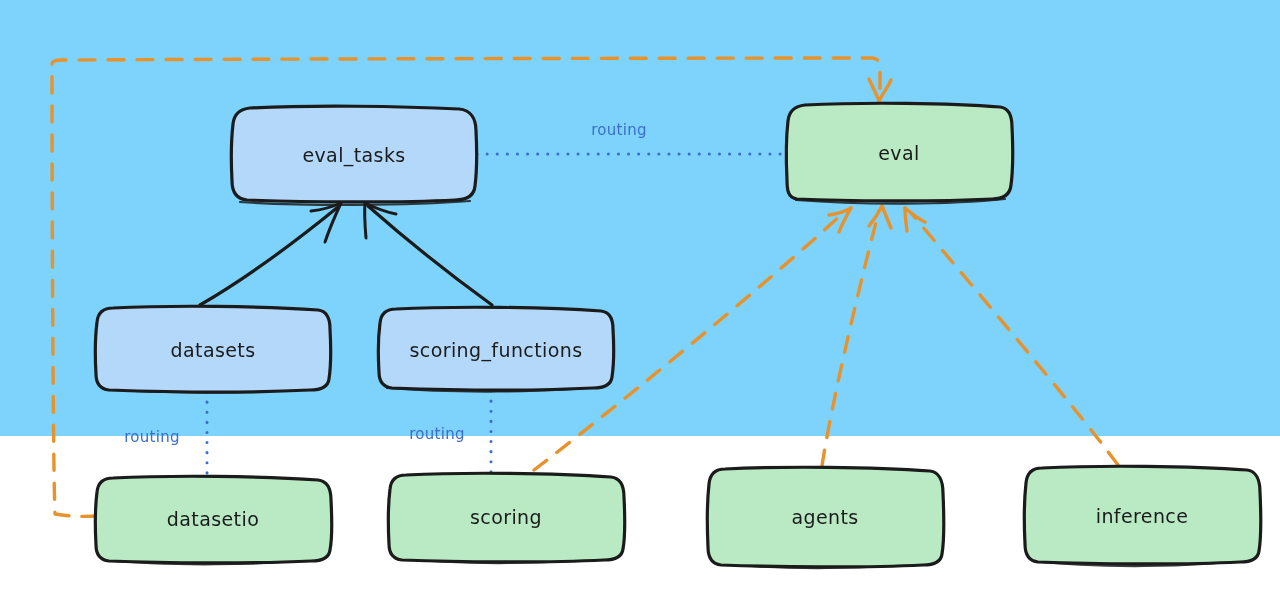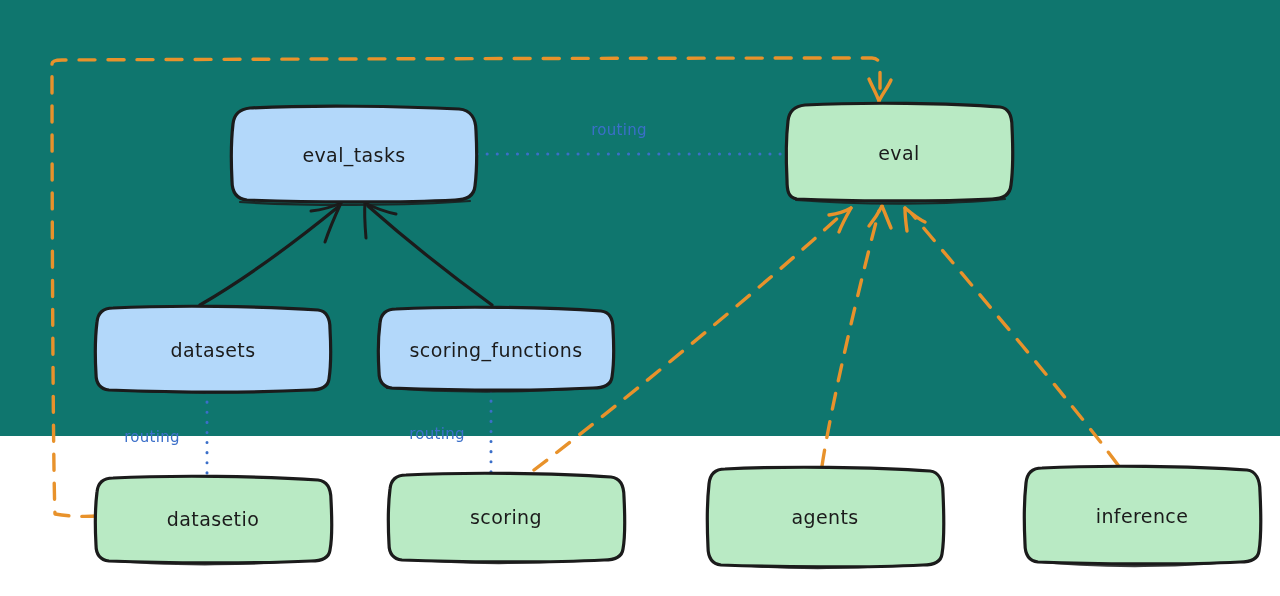--- a/index.html
+++ b/index.html
@@ -10,21 +10,21 @@
   body {
     width: 1280px;
     height: 596px;
     overflow: hidden;
     font-family: "DejaVu Sans", sans-serif;
   }
   #diagram-root {
     position: relative;
     width: 1280px;
     height: 436px;
-    background: #0f766e;
+    background: #7dd3fc;
   }
   svg#diagram-svg {
     position: absolute;
     top: 0;
     left: 0;
     width: 1280px;
     height: 596px;
     display: block;
   }
   .node-label {

